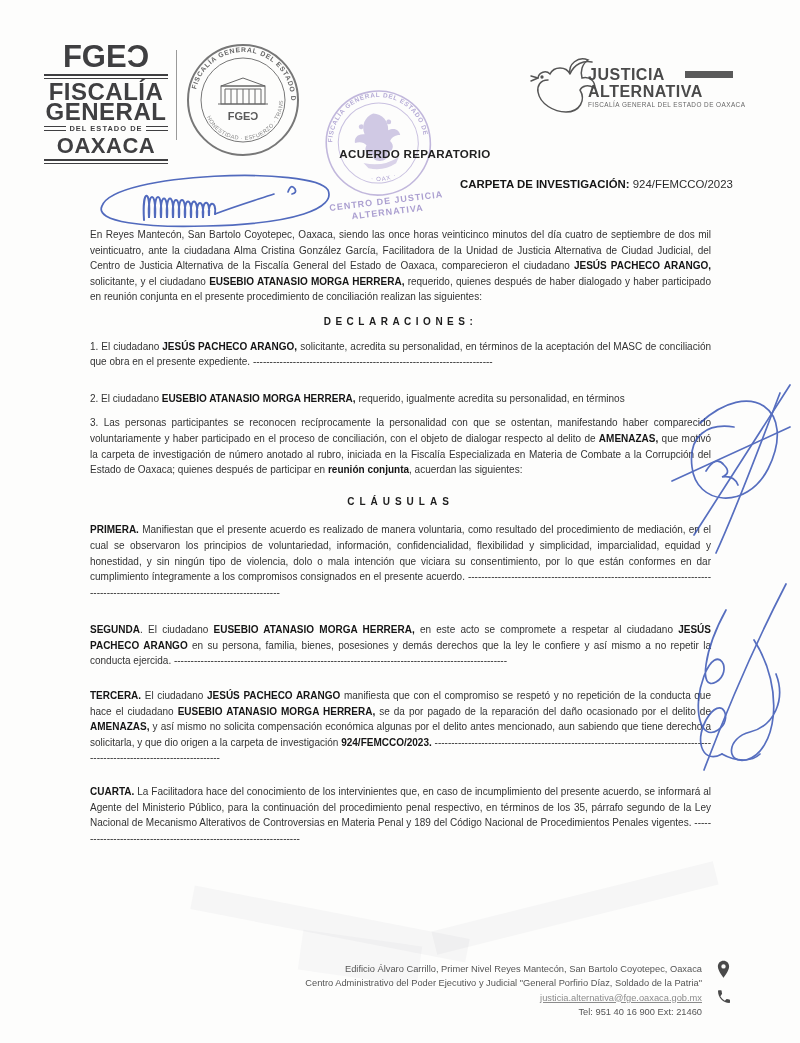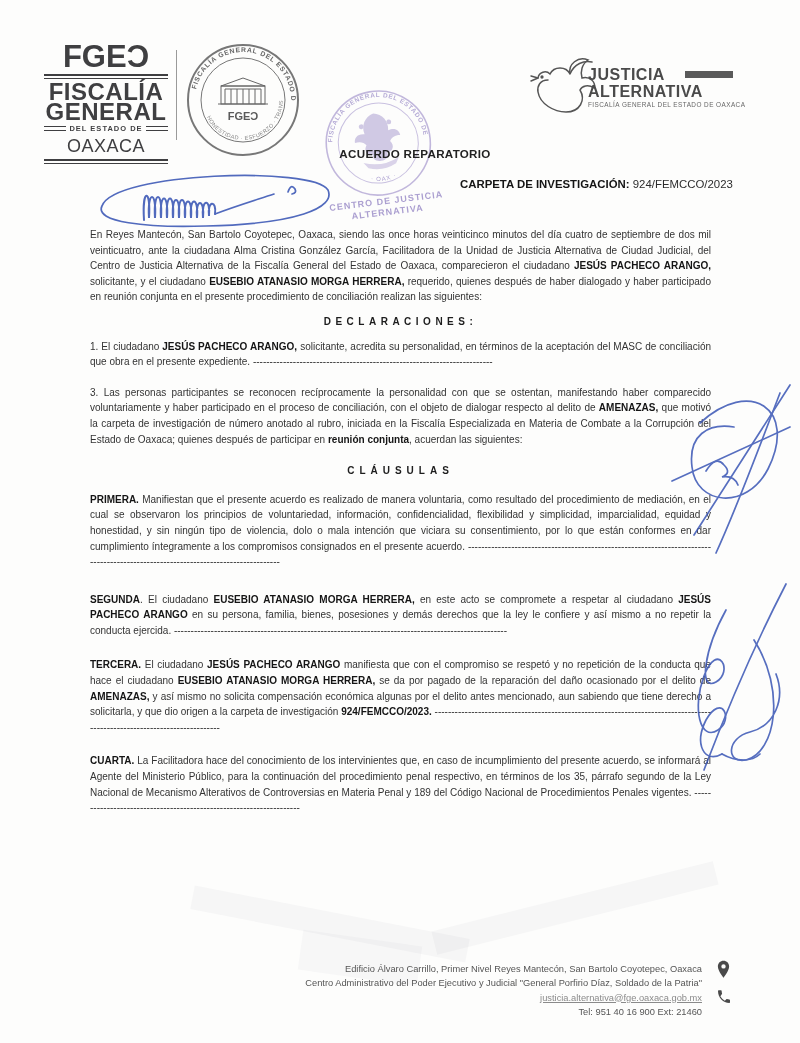--- a/index.html
+++ b/index.html
@@ -5,21 +5,21 @@
   html,body{margin:0;padding:0;background:#e8e8e8;}
   .page{position:relative;width:800px;height:1043px;margin:0 auto;background:#fdfdfc;
         font-family:"Liberation Sans",sans-serif;color:#333;overflow:hidden;}
   
   .fgeo-logo{position:absolute;left:44px;top:42px;width:124px;color:#3f3f41;text-align:center;}
   .fgeo-word{font-size:31px;font-weight:800;letter-spacing:0px;line-height:30px;}
   .fgeo-rule{border-top:2px solid #3f3f41;border-bottom:1px solid #3f3f41;height:2px;margin:2px 0 3px 0;}
   .fgeo-l1,.fgeo-l2{font-size:24px;font-weight:800;line-height:20px;letter-spacing:.5px;}
   .fgeo-l3{font-size:7.5px;font-weight:800;letter-spacing:1px;display:flex;align-items:center;gap:3px;margin:2px 0;}
   .fgeo-l3:before,.fgeo-l3:after{content:"";flex:1;height:3px;border-top:1px solid #3f3f41;border-bottom:1px solid #3f3f41;}
-  .fgeo-l4{font-size:18px;font-weight:400;line-height:22px;letter-spacing:.5px;}
+  .fgeo-l4{font-size:22px;font-weight:700;line-height:22px;letter-spacing:.5px;}
   .hdr-divider{position:absolute;left:176px;top:50px;height:90px;width:1px;background:#9a9a9a;}
   .seal-wrap{position:absolute;left:184px;top:38px;}
   .stamp-wrap{position:absolute;left:312px;top:80px;transform:rotate(-10deg);opacity:.82;}
   .stamp-caption{position:absolute;left:322px;top:196px;transform:rotate(-7deg);color:#9d8fc9;
       font-weight:700;font-size:9px;letter-spacing:1px;text-align:center;width:130px;opacity:.85;line-height:11px;}
   .ja-logo{position:absolute;left:528px;top:52px;width:210px;}
   .ja-dove{position:absolute;left:0;top:0;}
   .ja-text{position:absolute;left:60px;top:14px;color:#4a4a4a;white-space:nowrap;}
   .ja-row1{display:flex;align-items:center;gap:20px;}
   .ja-name{font-size:16px;font-weight:800;letter-spacing:.5px;line-height:17px;}
@@ -36,21 +36,21 @@
   .sig-b{left:634px;top:580px;}
   
   .flow{position:absolute;left:90px;top:227px;width:621px;font-size:10px;line-height:15.6px;
         text-align:justify;color:#333;z-index:2;}
   .para{margin:0;}
   .para .b, .b{font-weight:800;color:#151515;}
   .h-center{text-align:center;font-weight:800;color:#1d1d1d;letter-spacing:4.5px;}
   .mt-h1{margin-top:9px;}
   .mt-d1{margin-top:9px;}
   .mt-d2{margin-top:21px;}
-  .mt-d3{margin-top:15px;}
+  .mt-d3{margin-top:9px;}
   .mt-h2{margin-top:16px;letter-spacing:5px;}
   .mt-c1{margin-top:13px;}
   .mt-c2{margin-top:22px;}
   .mt-c3{margin-top:19px;}
   .mt-c4{margin-top:18px;}
   
   .footer-text{position:absolute;left:240px;top:962px;width:462px;text-align:right;
       font-size:9.3px;line-height:14.3px;color:#555;z-index:2;}
   .footer-email{color:#8a8a8a;text-decoration:underline;padding-left:20px;}
   .footer-icons{position:absolute;left:714px;top:960px;z-index:2;}
@@ -195,20 +195,21 @@
       <path d="M88,174 C102,182 118,182 126,174"></path>
     </g>
   </svg>
 
   <div class="flow">
     <p class="para"><span>En Reyes Mantecón, San Bartolo Coyotepec, Oaxaca, siendo las once horas veinticinco minutos del día cuatro de septiembre de dos mil veinticuatro, ante la ciudadana Alma Cristina González García, Facilitadora de la Unidad de Justicia Alternativa de Ciudad Judicial, del Centro de Justicia Alternativa de la Fiscalía General del Estado de Oaxaca, comparecieron el ciudadano </span><span class="b">JESÚS PACHECO ARANGO,</span><span>  solicitante, y el ciudadano </span><span class="b">EUSEBIO ATANASIO MORGA HERRERA,</span><span> requerido, quienes después de haber dialogado y haber participado en reunión conjunta en el presente procedimiento de conciliación realizan las siguientes:</span></p>
 
     <div class="h-center mt-h1">DECLARACIONES:</div>
 
     <p class="para mt-d1"><span>1. El ciudadano </span><span class="b">JESÚS PACHECO ARANGO,</span><span> solicitante, acredita su personalidad, en términos de la aceptación del MASC de conciliación que obra en el presente expediente. </span><span>------------------------------------------------------------------------</span></p>
+    <p class="para mt-d2"><span>2. El ciudadano </span><span class="b">EUSEBIO ATANASIO MORGA HERRERA,</span><span> requerido, igualmente acredita su personalidad, en términos</span></p>
     <p class="para mt-d3"><span>3. Las personas participantes se reconocen recíprocamente la personalidad con que se ostentan, manifestando haber comparecido voluntariamente y haber participado en el proceso de conciliación, con el objeto de dialogar respecto al delito de </span><span class="b">AMENAZAS,</span><span> que motivó la carpeta de investigación de número anotado al rubro, iniciada en la Fiscalía Especializada en Materia de Combate a la Corrupción del Estado de Oaxaca; quienes después de participar en </span><span class="b">reunión conjunta</span><span>, acuerdan las siguientes:</span></p>
 
     <div class="h-center mt-h2">CLÁUSULAS</div>
 
     <p class="para mt-c1"><span class="b">PRIMERA.</span><span> Manifiestan que el presente acuerdo es realizado de manera voluntaria, como resultado del procedimiento de mediación, en el cual se observaron los principios de voluntariedad, información, confidencialidad, flexibilidad y simplicidad, imparcialidad, equidad y honestidad, y sin ningún tipo de violencia, dolo o mala intención que viciara su consentimiento, por lo que están conformes en dar cumplimiento íntegramente a los compromisos consignados en el presente acuerdo. </span><span>----------------------------------------------------------------------------------------------------------------------------------</span></p>
     <p class="para mt-c2"><span class="b">SEGUNDA</span><span>. El ciudadano </span><span class="b">EUSEBIO ATANASIO MORGA HERRERA,</span><span> en este acto se compromete a respetar al ciudadano </span><span class="b">JESÚS PACHECO ARANGO</span><span> en su persona, familia, bienes, posesiones y demás derechos que la ley le confiere y así mismo a no repetir la conducta ejercida. </span><span>----------------------------------------------------------------------------------------------------</span></p>
     <p class="para mt-c3"><span class="b">TERCERA.</span><span> El ciudadano </span><span class="b">JESÚS PACHECO ARANGO</span><span> manifiesta que con el compromiso se respetó y no repetición de la conducta que hace el ciudadano </span><span class="b">EUSEBIO ATANASIO MORGA HERRERA,</span><span> se da por pagado de la reparación del daño ocasionado por el delito de </span><span class="b">AMENAZAS,</span><span> y así mismo no solicita compensación económica algunas por el delito antes mencionado, aun sabiendo que tiene derecho a solicitarla, y que dio origen a la carpeta de investigación </span><span class="b">924/FEMCCO/2023.</span><span> --------------------------------------------------------------------------------------------------------------------------</span></p>
     <p class="para mt-c4"><span class="b">CUARTA.</span><span> La Facilitadora hace del conocimiento de los intervinientes que, en caso de incumplimiento del presente acuerdo, se informará al Agente del Ministerio Público, para la continuación del procedimiento penal respectivo, en términos de los 35, párrafo segundo de la Ley Nacional de Mecanismo Alterativos de Controversias en Materia Penal y 189 del Código Nacional de Procedimientos Penales vigentes. </span><span>--------------------------------------------------------------------</span></p>
   </div>
 

